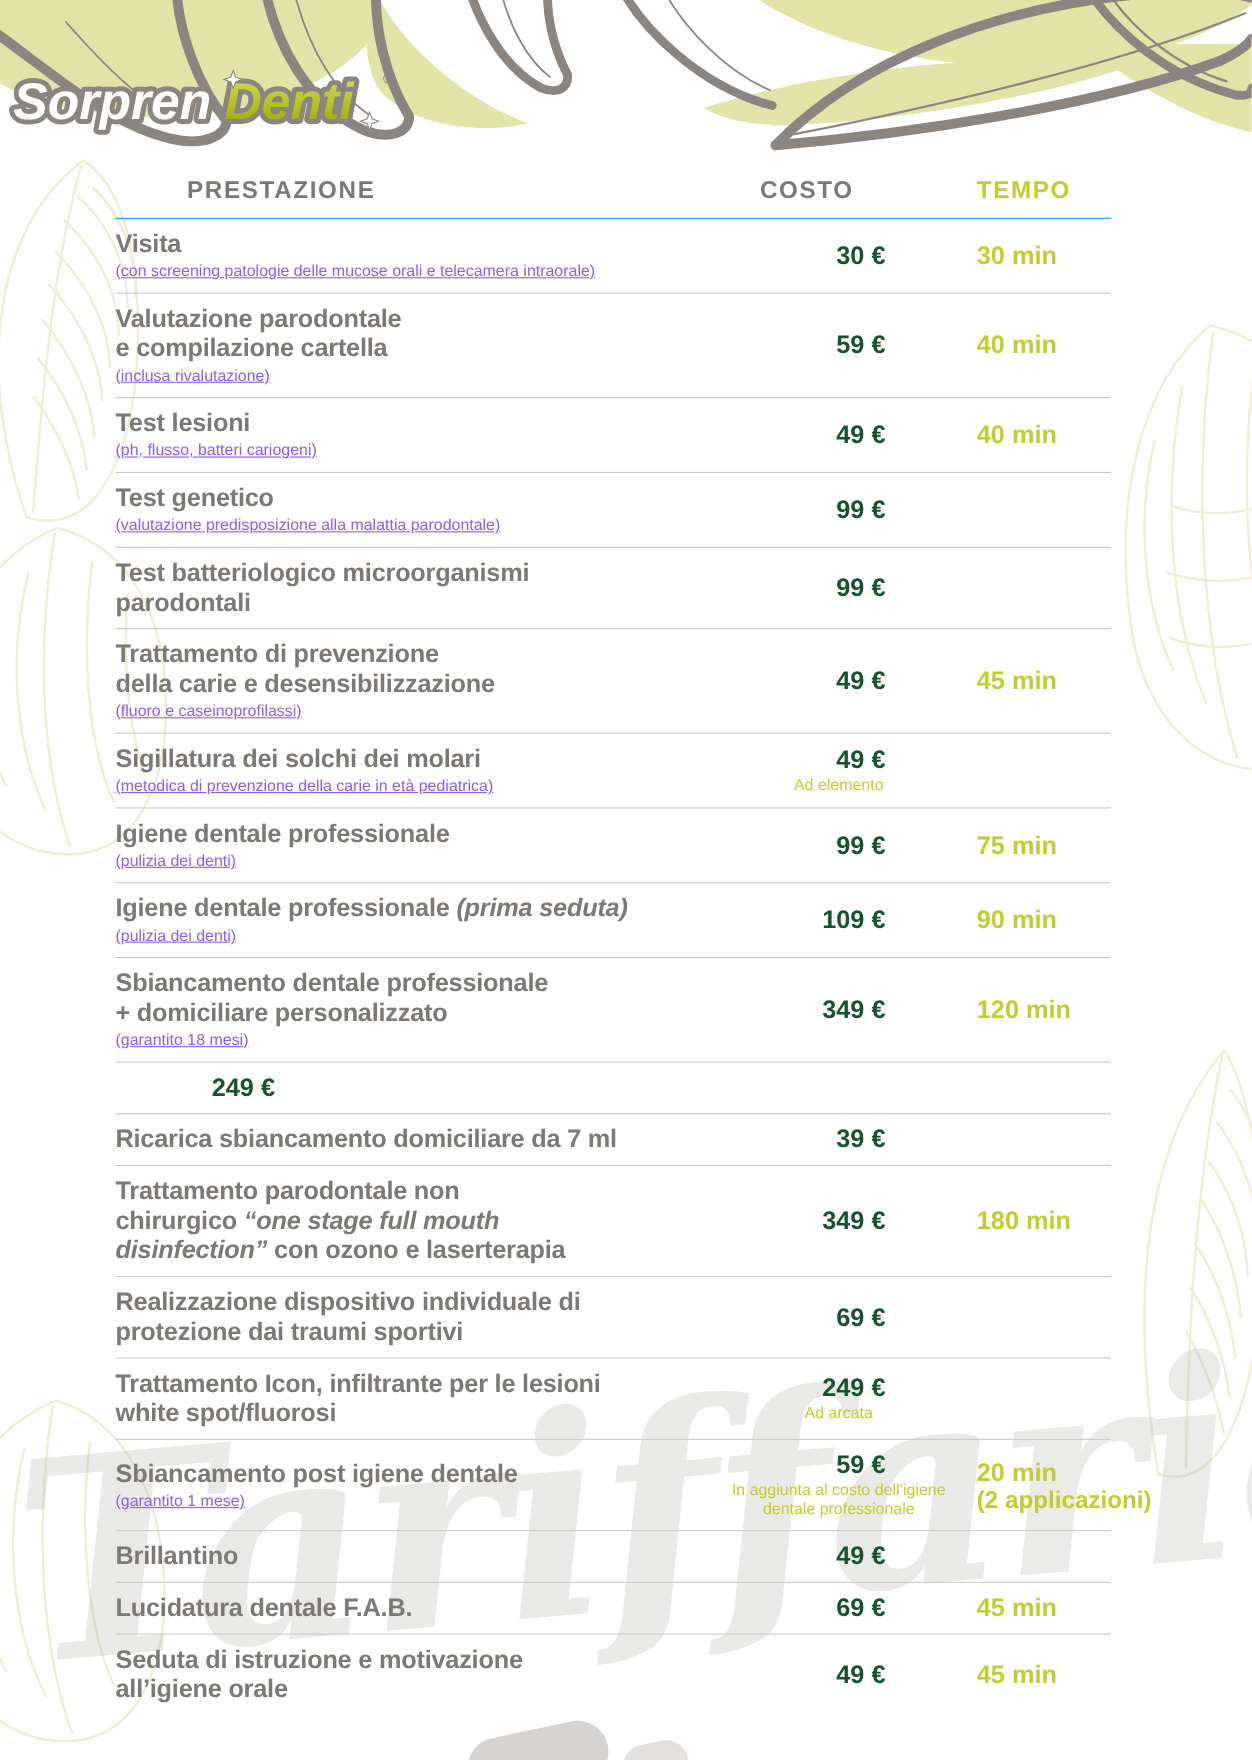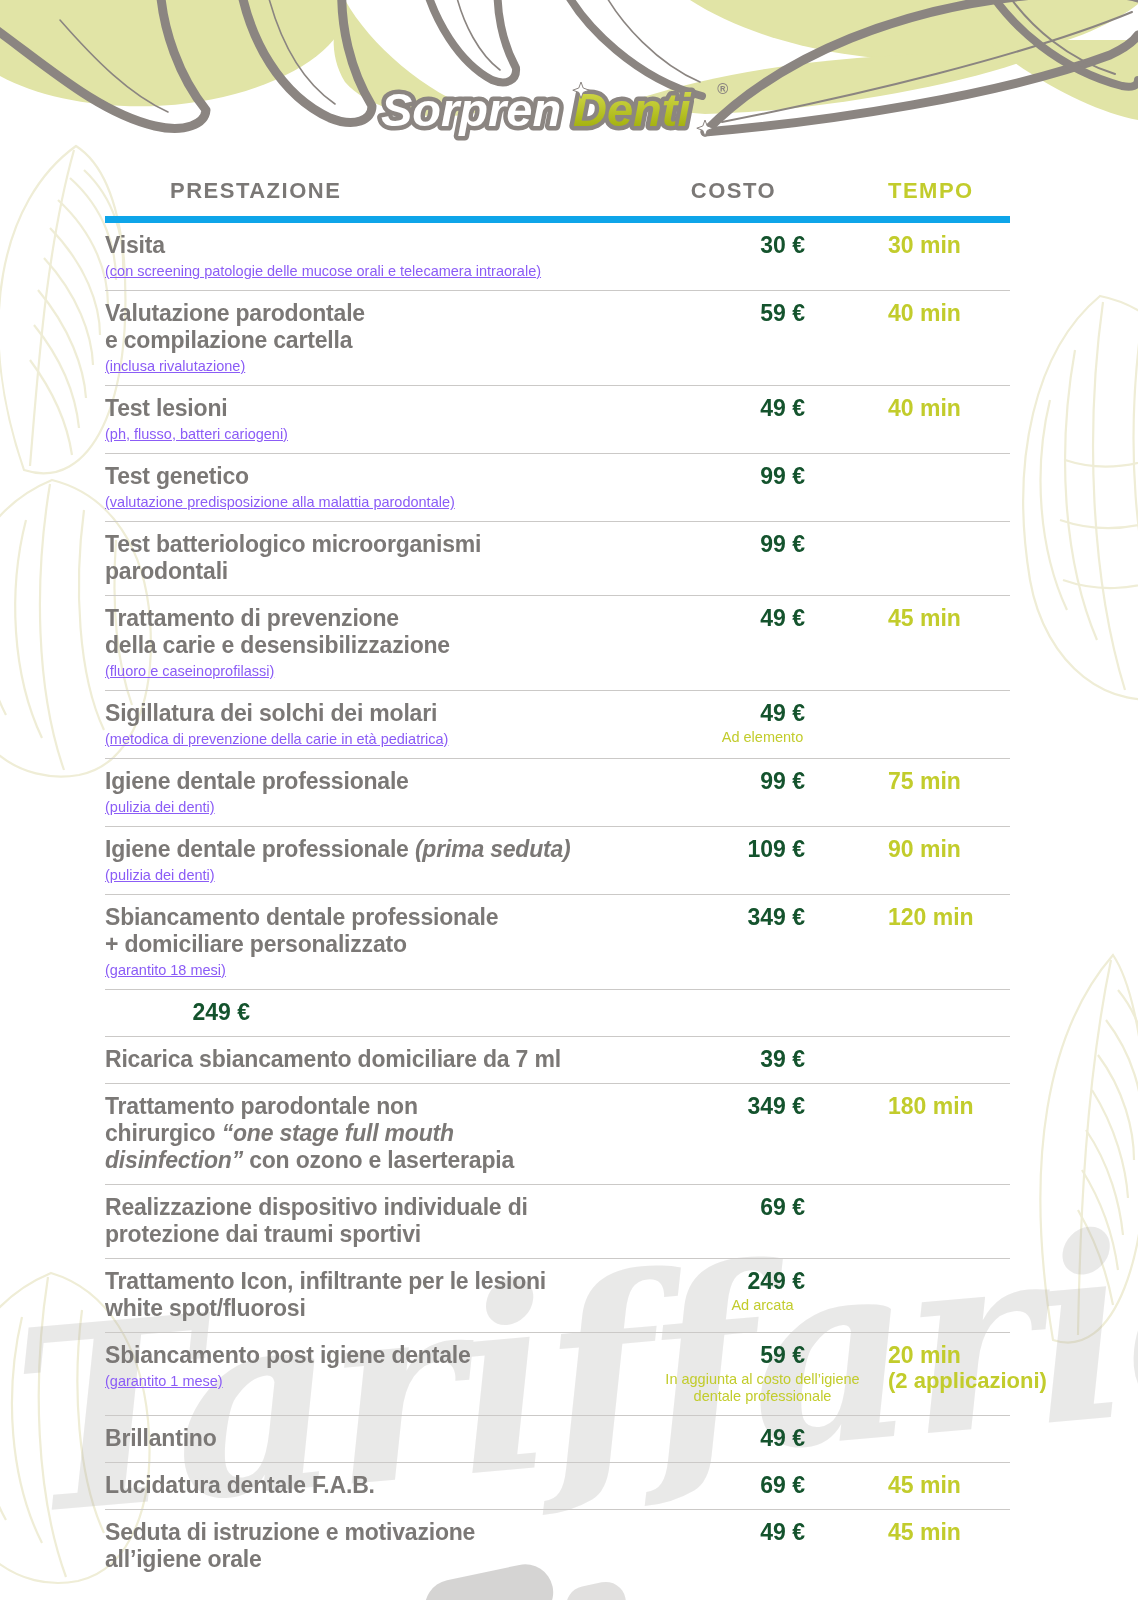--- a/index.html
+++ b/index.html
@@ -11,33 +11,33 @@
   .decor{position:absolute; pointer-events:none;}
   .watermark{
     position:absolute; left:14px; top:1225px; width:1160px;
     font-family:"DejaVu Serif", serif; font-style:italic; font-weight:bold;
     font-size:252px; letter-spacing:-6px; color:#aeacaa; opacity:.26;
     transform:rotate(-5deg); white-space:nowrap; z-index:1;
   }
   .blob{position:absolute; background:#b3b1af; opacity:.55; border-radius:40px; z-index:1;}
   
   .content{position:relative; z-index:2;}
-  .logo-wrap{display:flex; justify-content:center; padding-top:68px;}
+  .logo-wrap{display:flex; padding-top:50px;}
   
   .table{width:905px; margin:26px 0 0 105px;}
-  .thead{display:flex; align-items:flex-end; border-bottom:7px solid #0ea5e9; padding-bottom:12px;}
+  .thead{display:flex; align-items:flex-end; border-bottom:1px solid #0ea5e9; padding-bottom:12px;}
   .cell{box-sizing:border-box;}
   .c-name{flex:0 0 555px; padding-left:0;}
   .thead .c-name{padding-left:65px;}
   .c-price{flex:0 0 205px;}
   .c-time{flex:1 1 auto; padding-left:5px;margin-left:18px;}
   .h-label{font-size:22px; font-weight:bold; letter-spacing:1.5px; color:#7b7876;}
   .h-time{color:#c2cc2c;}
   .h-price{text-align:center; padding-right:58px;}
-  .row{display:flex; border-bottom:1px solid #cbc9c7; padding:9px 0 10px;}
+  .row{display:flex; border-bottom:1px solid #cbc9c7; padding:9px 0 10px;align-items:center;}
   .row:last-child{border-bottom:none;}
   .sname{font-size:23px; line-height:27px; font-weight:bold; color:#7b7876; white-space:pre-line; letter-spacing:-0.2px;}
   .sname .it{font-style:italic;}
   .snote{font-size:14.5px; line-height:18px; color:#8b5cf6; margin-top:3px; white-space:pre-line;text-decoration:underline;}
   .pval{font-size:23px; line-height:27px; font-weight:bold; color:#14532d; text-align:right; padding-right:60px;}
   .pnote{font-size:14.5px; line-height:17px; color:#c2cc2c; text-align:center; white-space:pre; margin:2px -40px 0;}
   .tval{font-size:23px; line-height:27px; font-weight:bold; color:#c2cc2c; white-space:pre;}
   .tnote{font-size:22px; line-height:22px; font-weight:bold; color:#c2cc2c; white-space:pre; margin-top:1px;}
 </style>
 </head>

